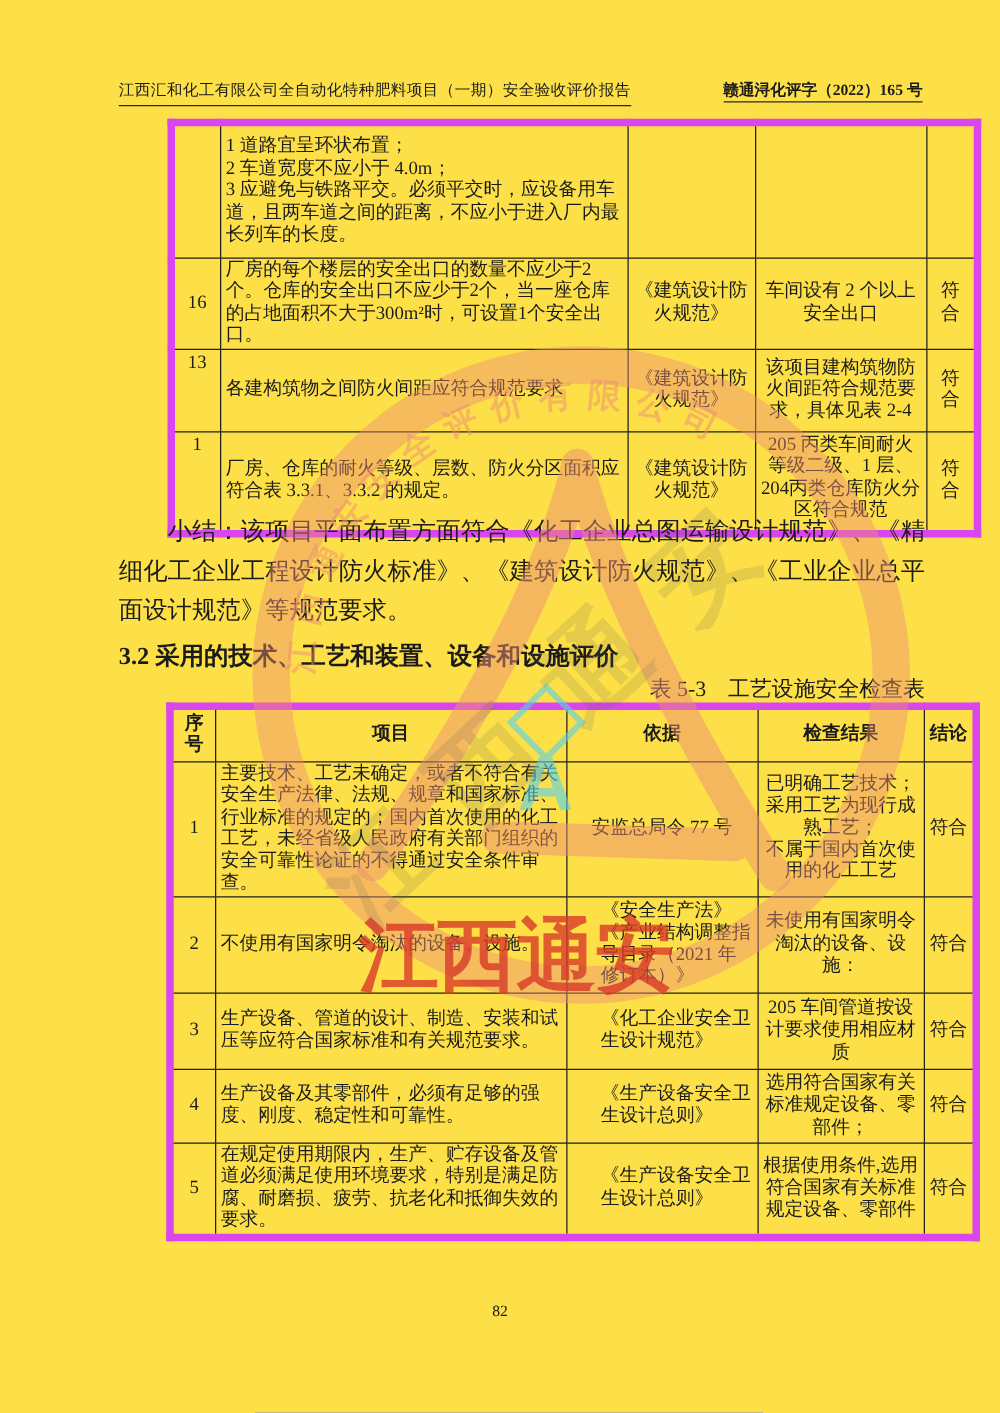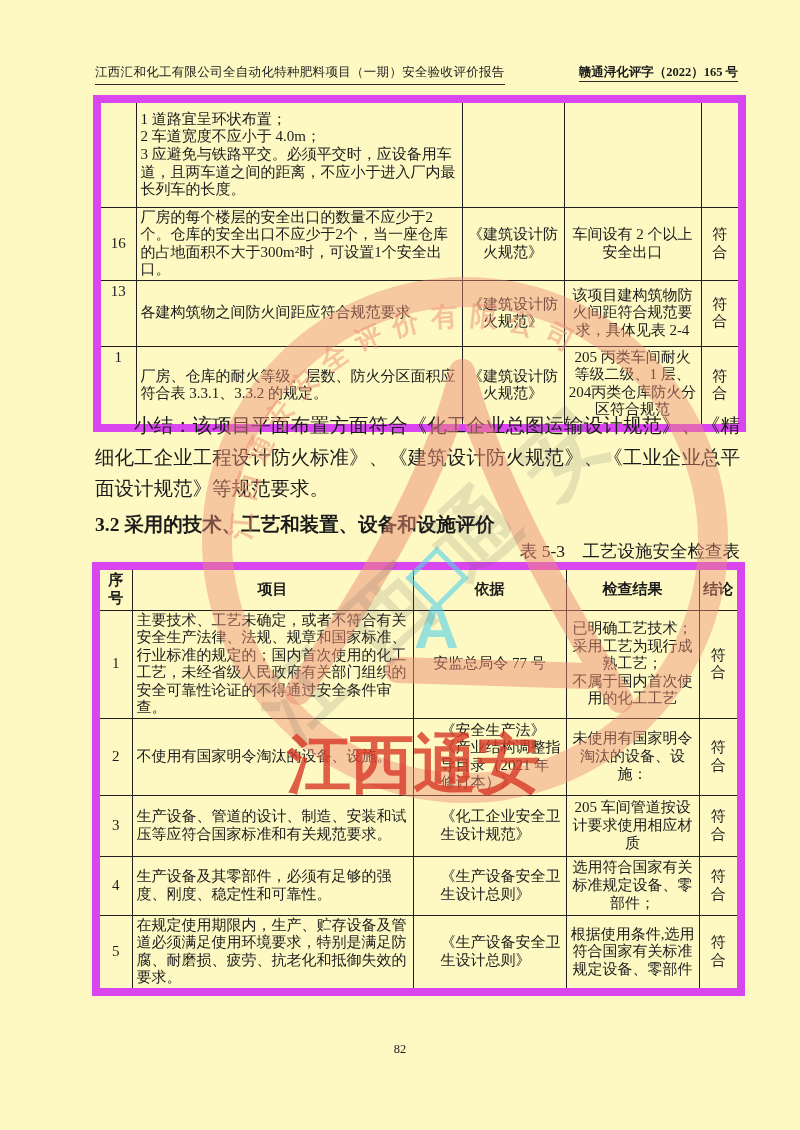--- a/index.html
+++ b/index.html
@@ -1,31 +1,31 @@
 <!DOCTYPE html>
 <html><head>
 <meta charset="utf-8">
 <style>
   html,body{margin:0;padding:0;background:#9a9a9a;}
   .page{
-    position:relative;width:800px;height:1130px;margin:0 auto;background:#fef9c3;
+    position:relative;width:800px;height:1130px;margin:0 auto;background:#fde047;
     font-family:"Liberation Serif","DejaVu Serif",serif;color:#1b1b1b;overflow:hidden;
   }
   .content{position:relative;z-index:1;}
   
   .hdr-left{
     position:absolute;left:95px;top:64px;font-size:12.5px;letter-spacing:.3px;
     border-bottom:1.5px solid #2a2a2a;padding-bottom:3px;
   }
   .hdr-right{
     position:absolute;right:62px;top:64px;font-size:12.5px;font-weight:bold;
     border-bottom:1.5px solid #2a2a2a;padding-bottom:0;
   }
   
-  table{border-collapse:collapse;table-layout:fixed;border:8px solid #d946ef;}
+  table{border-collapse:collapse;table-layout:fixed;border:6px solid #d946ef;margin-left:41px;}
   td,th{
     border:1px solid #1f1f1f;font-size:15px;line-height:1.17;padding:1px 4px;
     white-space:pre-line;overflow:hidden;vertical-align:middle;
   }
   th{font-weight:bold;text-align:center;padding:0 2px;}
   .t1{position:absolute;left:93px;top:95px;width:646px;}
   .t2{position:absolute;left:92px;top:562px;width:646px;}
   .no{text-align:center;}
   .vtop{vertical-align:top;padding-top:2px;}
   .item{text-align:left;}

